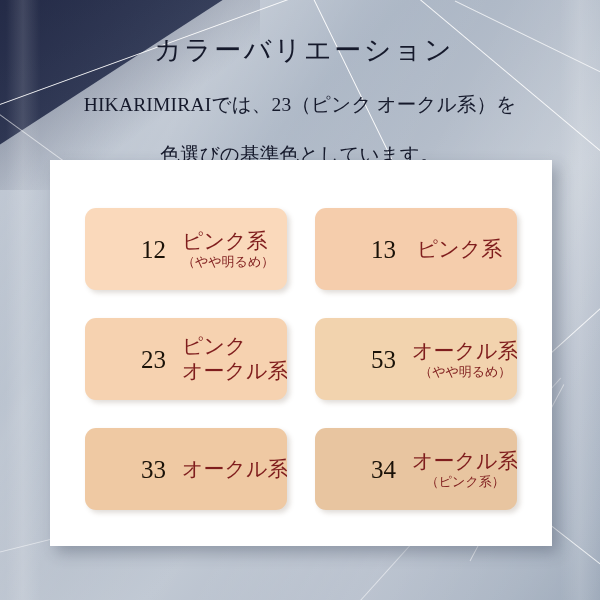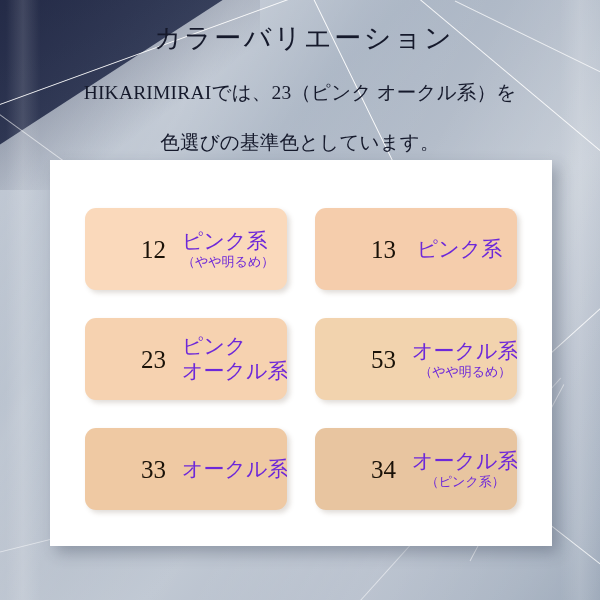--- a/index.html
+++ b/index.html
@@ -109,21 +109,21 @@
   .header {
     position: absolute;
     left: 0;
     top: 0;
     width: 600px;
     text-align: center;
     pointer-events: none;
   }
 
   .title {
-    margin-top: 20px;
+    margin-top: 32px;
     font-size: 27px;
     letter-spacing: 2.5px;
     color: #15192b;
     font-family: Liberation Serif, serif;
     white-space: nowrap;
     padding-left: 8px;
   }
 
   .subtitle {
     margin-top: 14px;
@@ -174,21 +174,21 @@
   .sw-code {
     font-size: 25px;
     color: #1a1208;
     font-family: "Liberation Serif", "DejaVu Serif", serif;
     flex: 0 0 auto;
     line-height: 1;
   }
 
   .sw-label {
     margin-left: 16px;
-    color: #6d28d9;
+    color: #7f1d1d;
     line-height: 1.18;
     flex: 1 1 auto;
   }
 
   .sw-label .l1 {
     display: block;
     font-size: 21px;
     white-space: nowrap;
   }
 

